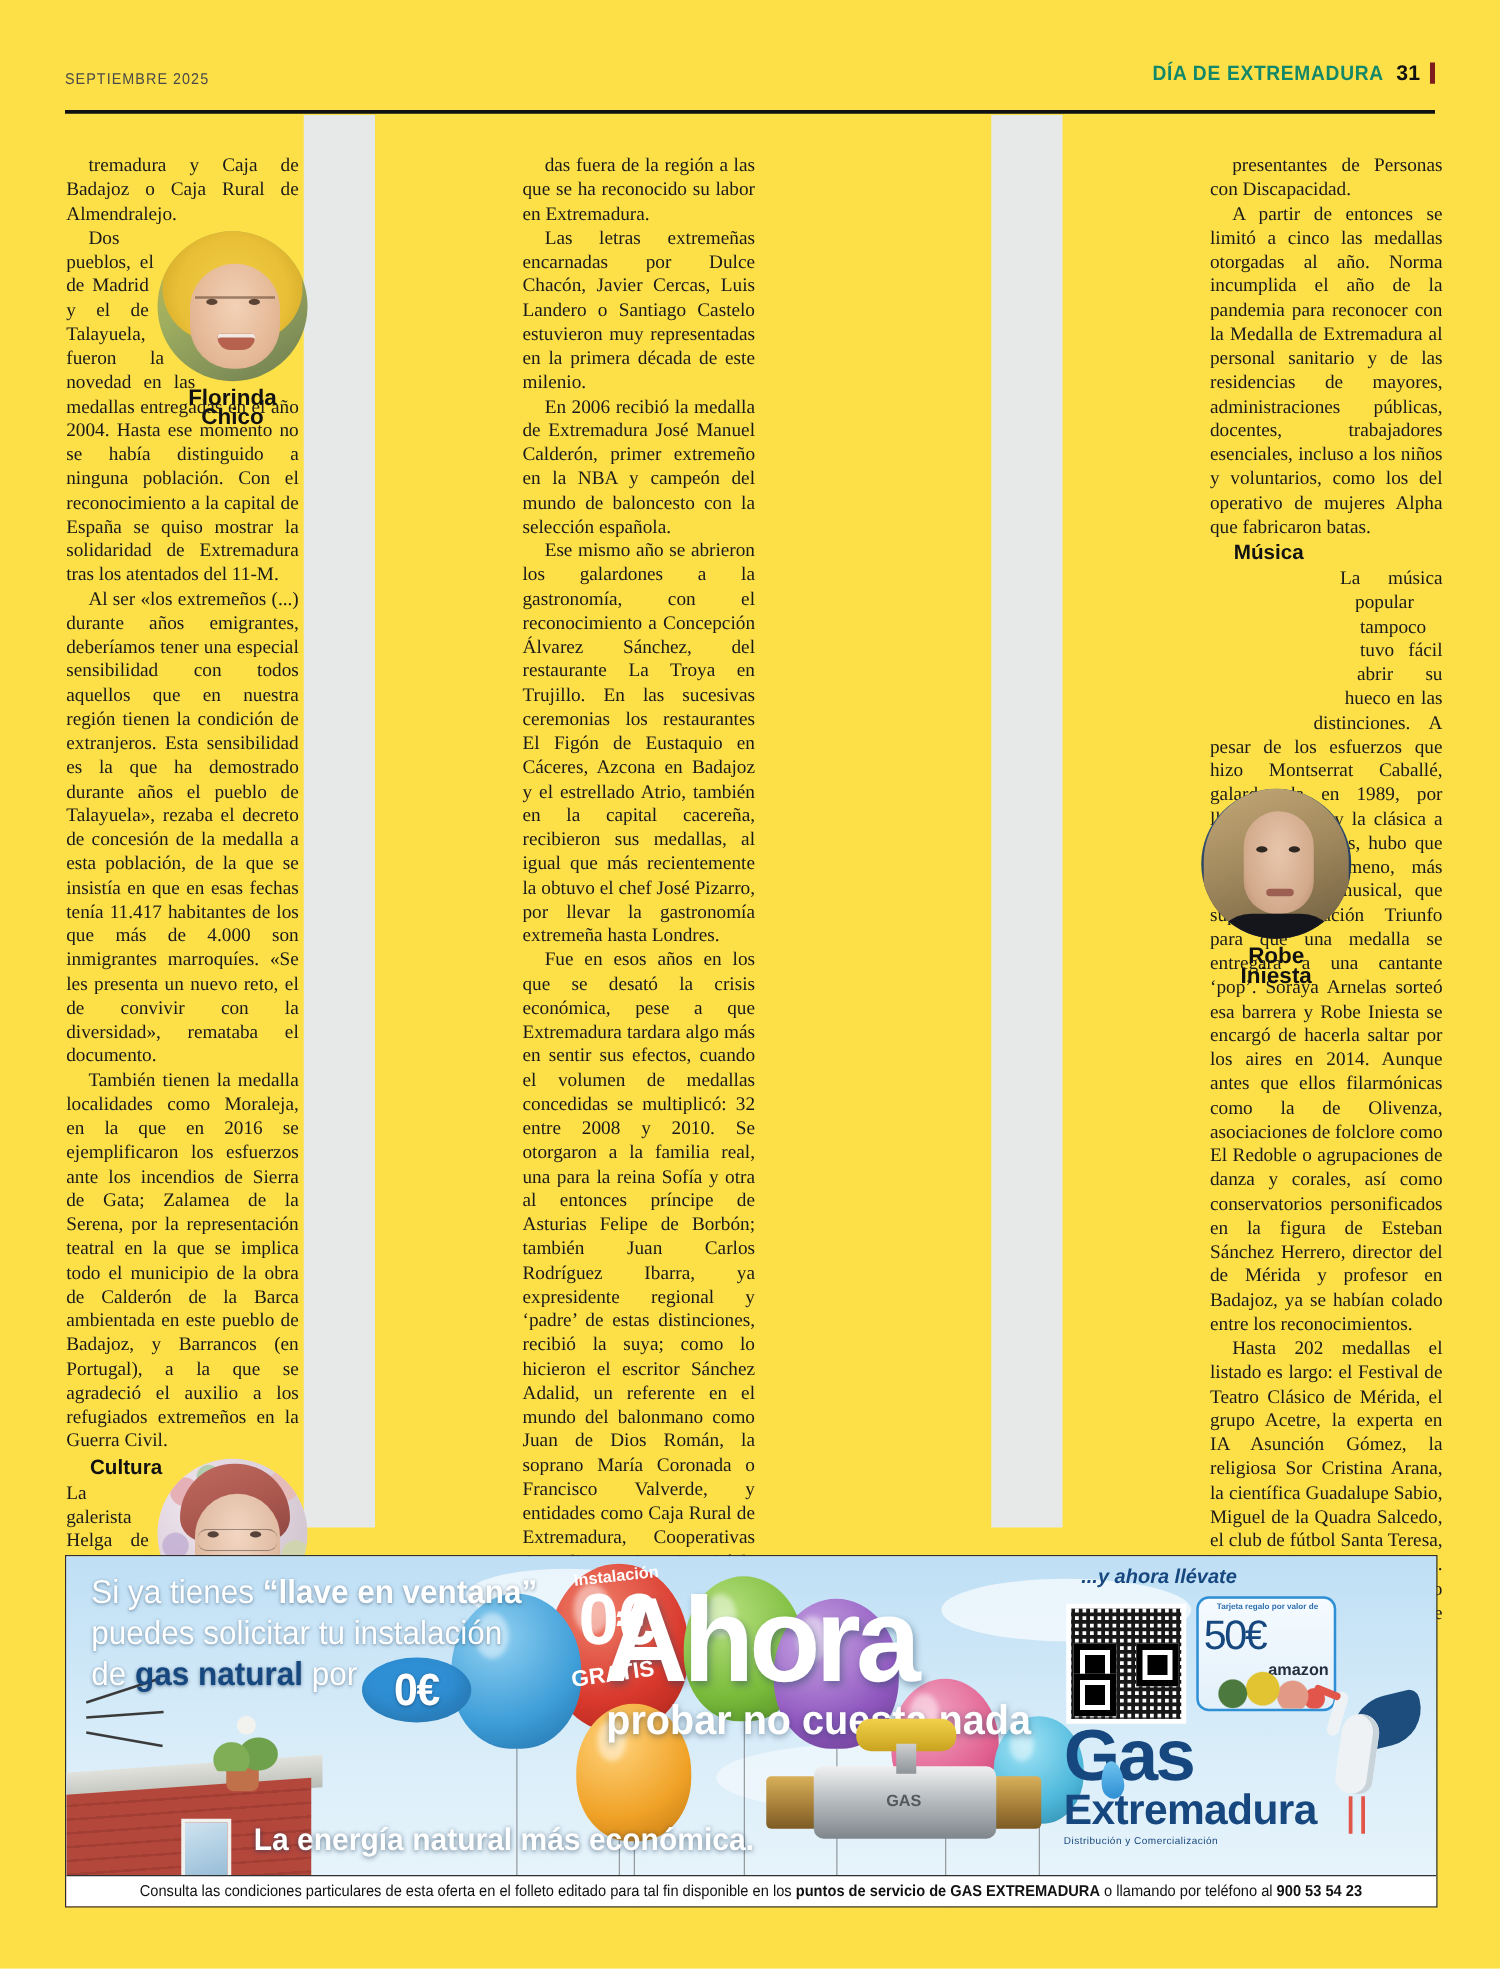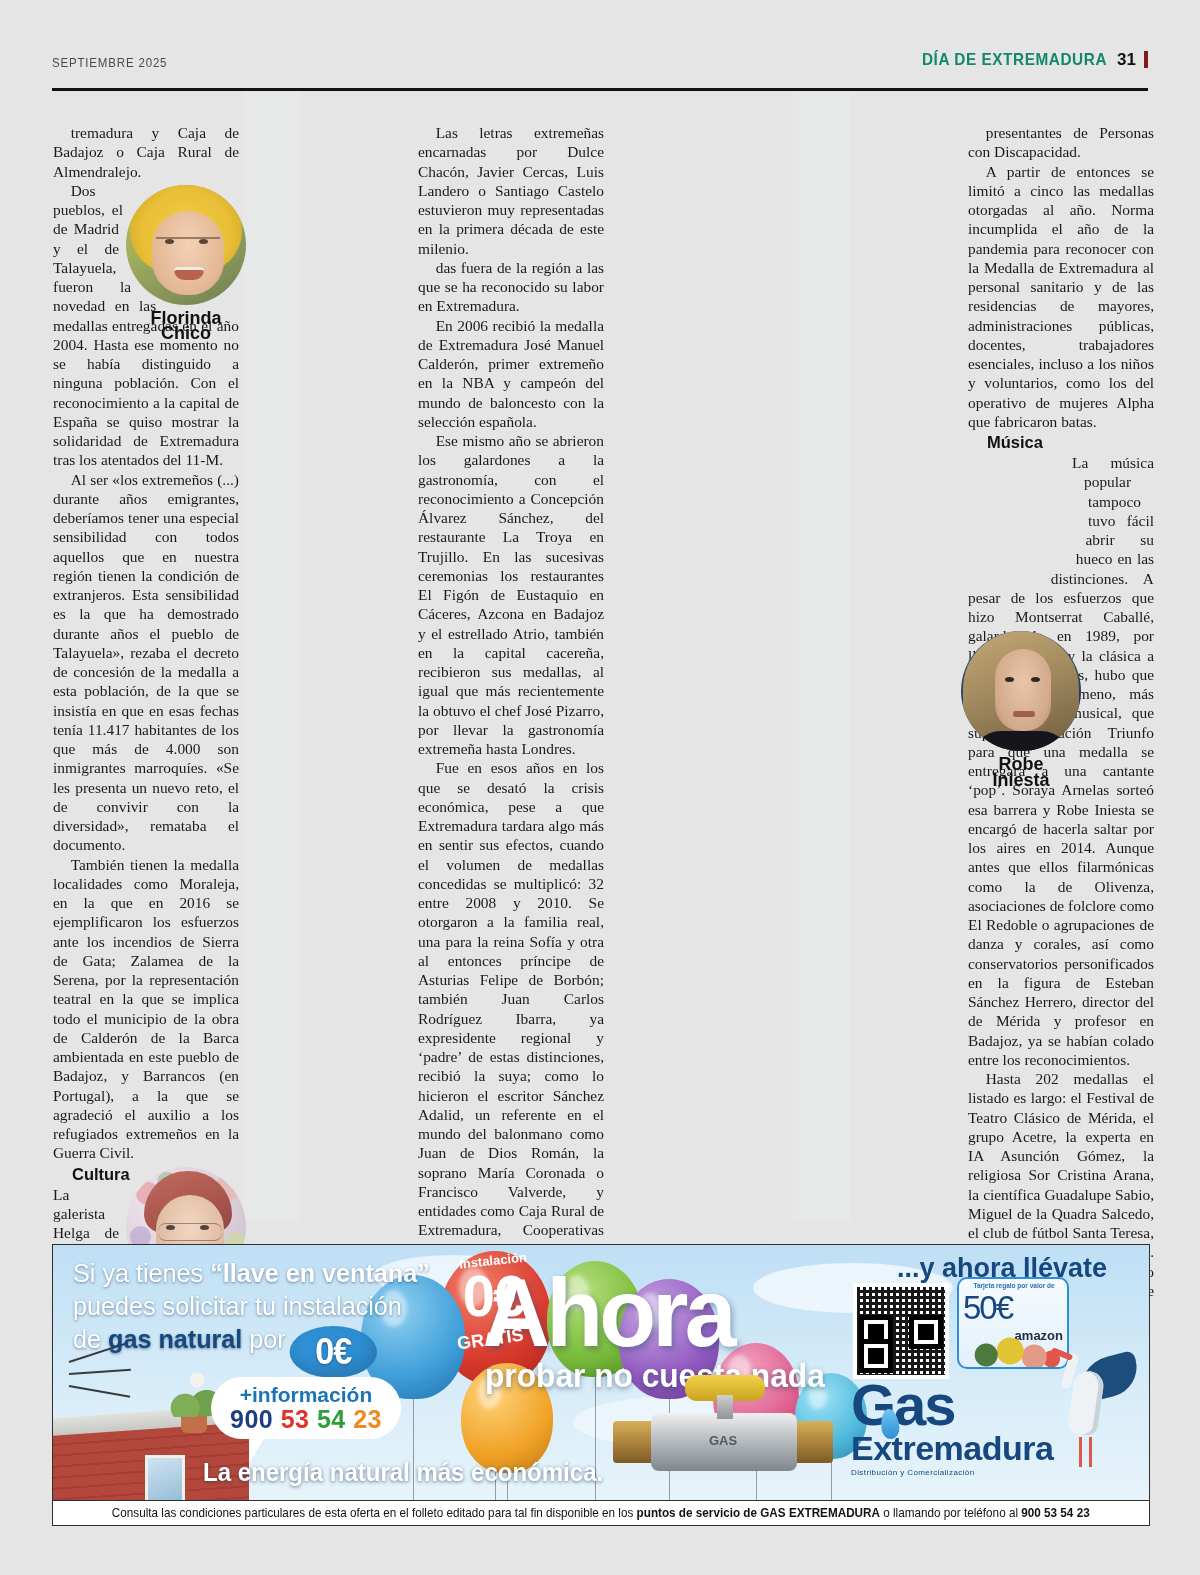--- a/index.html
+++ b/index.html
@@ -12,21 +12,21 @@
     height: 1575px;
     font-family: "Liberation Serif", serif;
     position: relative;
     overflow: hidden;
   }
 
   
   .page {
     position: absolute;
     inset: 0;
-    background: #e5e5e5;
+    background: #fde047;
   }
 
   
   .masthead {
     position: absolute;
     left: 52px;
     top: 50px;
     width: 1096px;
     height: 36px;
   }
@@ -419,23 +419,23 @@
   .ad-gratis {
     position:absolute; left:404px; top:84px;
     font-family:"Liberation Sans", sans-serif;
     font-size:18px; font-weight:bold; color:#fff;
     transform: rotate(-8deg);
   }
 
   
   .ad-right { position:absolute; right:4px; top:4px; width:300px; height:252px; }
   .ad-llevate {
-    position:absolute; left:52px; top:4px;
-    font-family:"Liberation Sans", sans-serif;
-    font-size:27px; font-weight:bold; color:#16477e;
+    position:absolute; left:20px; top:4px;
+    font-family:"Liberation Sans", sans-serif;
+    font-size:16px; font-weight:bold; color:#16477e;font-style:italic;
   }
   .ad-qr {
     position:absolute; left:8px; top:34px; width:96px; height:96px;
     background:#fff; padding:4px; box-sizing:border-box;
   }
   .ad-qr .qrgrid {
     width:100%; height:100%;
     background-image:
       repeating-linear-gradient(90deg,#000 0 3px,transparent 3px 6px),
       repeating-linear-gradient(0deg,#000 0 3px,transparent 3px 6px);
@@ -625,22 +625,22 @@
         <span>Helga</span><br>
         <span>de Alvear</span>
       </div>
     </div>
 
     <p class="subhead">Cultura</p>
     <p class="noindent">La galerista Helga de Alvear o el empresario Rui Nabeiro son otras figuras naci-</p>
   </div>
 
   <div class="col col2">
+    <p>das fuera de la región a las que se ha reconocido su labor en Extremadura.</p>
     <p>Las letras extremeñas encarnadas por Dulce Chacón, Javier Cercas, Luis Landero o Santiago Castelo estuvieron muy representadas en la primera década de este milenio.</p>
-    <p>das fuera de la región a las que se ha reconocido su labor en Extremadura.</p>
     <p>En 2006 recibió la medalla de Extremadura José Manuel Calderón, primer extremeño en la NBA y campeón del mundo de baloncesto con la selección española.</p>
 
 
     <p>Ese mismo año se abrieron los galardones a la gastronomía, con el reconocimiento a Concepción Álvarez Sánchez, del restaurante La Troya en Trujillo. En las sucesivas ceremonias los restaurantes El Figón de Eustaquio en Cáceres, Azcona en Badajoz y el estrellado Atrio, también en la capital cacereña, recibieron sus medallas, al igual que más recientemente la obtuvo el chef José Pizarro, por llevar la gastronomía extremeña hasta Londres.</p>
     <p>Fue en esos años en los que se desató la crisis económica, pese a que Extremadura tardara algo más en sentir sus efectos, cuando el volumen de medallas concedidas se multiplicó: 32 entre 2008 y 2010. Se otorgaron a la familia real, una para la reina Sofía y otra al entonces príncipe de Asturias Felipe de Borbón; también Juan Carlos Rodríguez Ibarra, ya expresidente regional y ‘padre’ de estas distinciones, recibió la suya; como lo hicieron el escritor Sánchez Adalid, un referente en el mundo del balonmano como Juan de Dios Román, la soprano María Coronada o Francisco Valverde, y entidades como Caja Rural de Extremadura, Cooperativas Agroalimentarias o Comité de Entidades de Re-</p>
   </div>
 
   <div class="col col3">
     <p>presentantes de Personas con Discapacidad.</p>
     <p>A partir de entonces se limitó a cinco las medallas otorgadas al año. Norma incumplida el año de la pandemia para reconocer con la Medalla de Extremadura al personal sanitario y de las residencias de mayores, administraciones públicas, docentes, trabajadores esenciales, incluso a los niños y voluntarios, como los del operativo de mujeres Alpha que fabricaron batas.</p>
@@ -718,29 +718,20 @@
 
     <div class="ad-ahora">Ahora</div>
     <div class="ad-probar">probar no cuesta nada</div>
 
     <div class="ad-instalacion">
       <span class="small">Instalación</span>
       <span class="big">0€</span>
     </div>
     <div class="ad-gratis">GRATIS</div>
 
-    <div class="info-bubble">
-      <div class="t1">+información</div>
-      <div class="t2">
-        <span class="b">900</span>
-        <span class="r">53</span>
-        <span class="g">54</span>
-        <span class="o">23</span>
-      </div>
-    </div>
 
     <div class="ad-slogan">La energía natural más económica.</div>
 
     <div class="ad-valve">
       <div class="pipe-l"></div>
       <div class="pipe-r"></div>
       <div class="body"></div>
       <div class="handle"></div>
       <div class="stem"></div>
       <div class="label">GAS</div>

